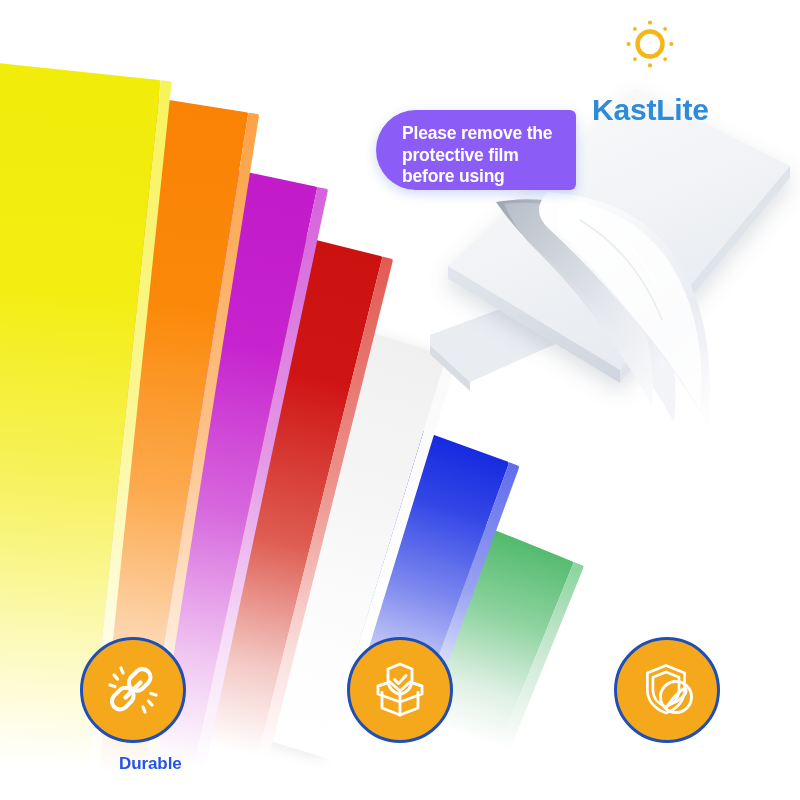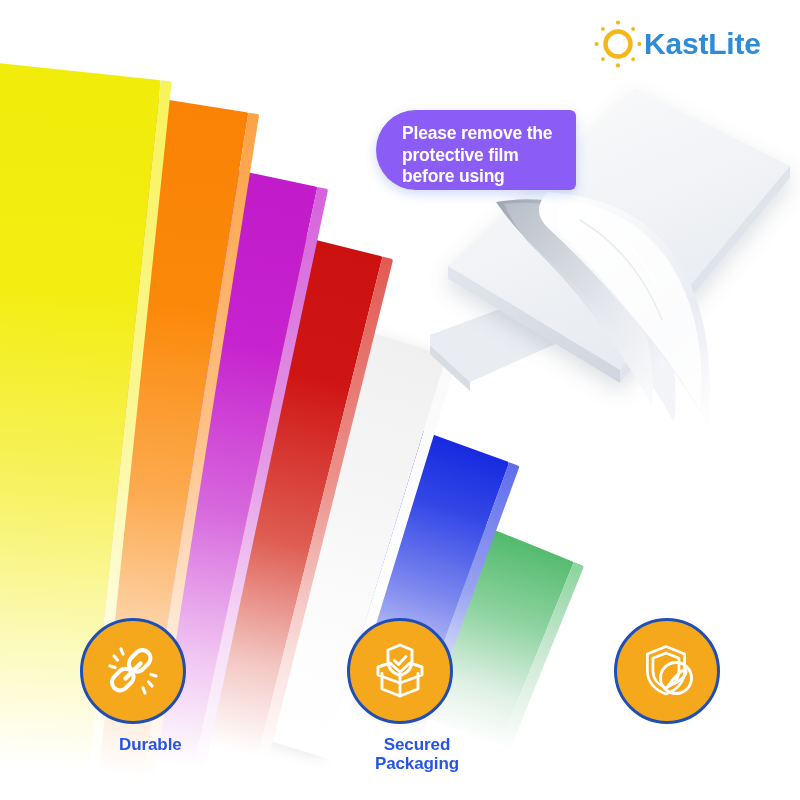--- a/index.html
+++ b/index.html
@@ -13,22 +13,23 @@
   #stage{
     position:relative;
     width:800px;height:800px;
     background:#ffffff;
     overflow:hidden;
   }
 
   
   .logo{
     position:absolute; top:18px; left:592px;
-    display:flex; align-items:center; gap:0;
+    display:flex; align-items:center; gap:25px;
     z-index:60;
+    flex-direction:column;
   }
   .logo-mark{ width:52px; height:52px; display:block; }
   .logo-word{
     font-size:30px;
     font-weight:700;
     letter-spacing:-0.2px;
     color:#2E8BD8;
     line-height:1;
     font-family:"Liberation Sans", sans-serif;
   }
@@ -261,22 +262,20 @@
     <div class="feature">
       <div class="badge">
         <svg viewBox="0 0 64 64" fill="none" stroke="#ffffff" stroke-width="2.9" stroke-linecap="round" stroke-linejoin="round">
           <path d="M32 6 L44 11 V22 c0 7.5 -5.6 12.4 -12 14.6 C25.6 34.4 20 29.5 20 22 V11 Z"></path>
           <path d="M26.5 21.5 L30.5 25.5 L38 17.5"></path>
           <path d="M10 28 L22 24 L32 33 L42 24 L54 28 L54 36 L32 44 L10 36 Z"></path>
           <path d="M14 34.5 V50 L32 57 L50 50 V34.5"></path>
           <path d="M32 33 V57"></path>
         </svg>
       </div>
-      <div class="feature-label">Secured
-Packaging</div>
     </div>
 
 
     <div class="feature">
       <div class="badge">
         <svg viewBox="0 0 64 64" fill="none" stroke="#ffffff" stroke-width="2.9" stroke-linecap="round" stroke-linejoin="round">
           <path d="M27 6 L47 14 V32 c0 13 -9.5 21.5 -20 25 C16.5 53.5 7 45 7 32 V14 Z" transform="translate(4,1) scale(0.93) translate(2,1)"></path>
           <path d="M27 13 L41 18.6 V32 c0 9.6 -6.7 15.9 -14 18.6 C19.7 47.9 13 41.6 13 32 V18.6 Z" transform="translate(4,1) scale(0.93) translate(2,1)"></path>
           <circle cx="41" cy="39" r="15.5"></circle>
           <path d="M34 46 Q40 37 47.5 31.5 Q50.5 29.5 51 32 Q51.5 35 48 38.5 Q41.5 45 34 46 Z"></path>

